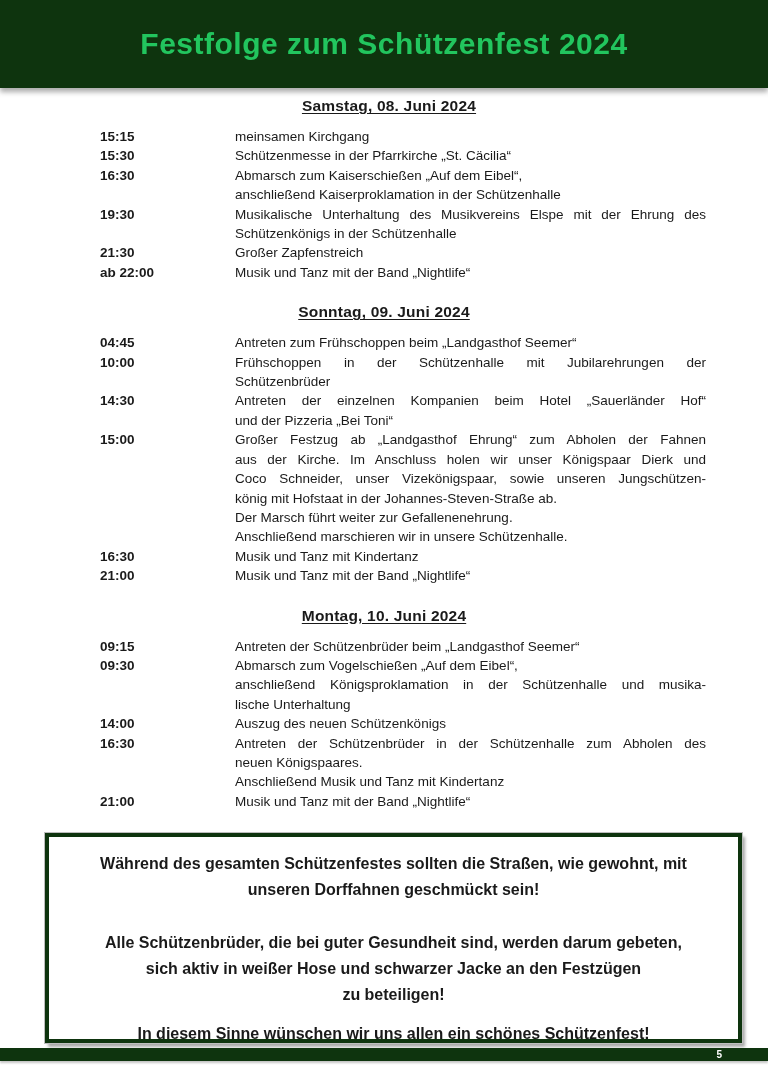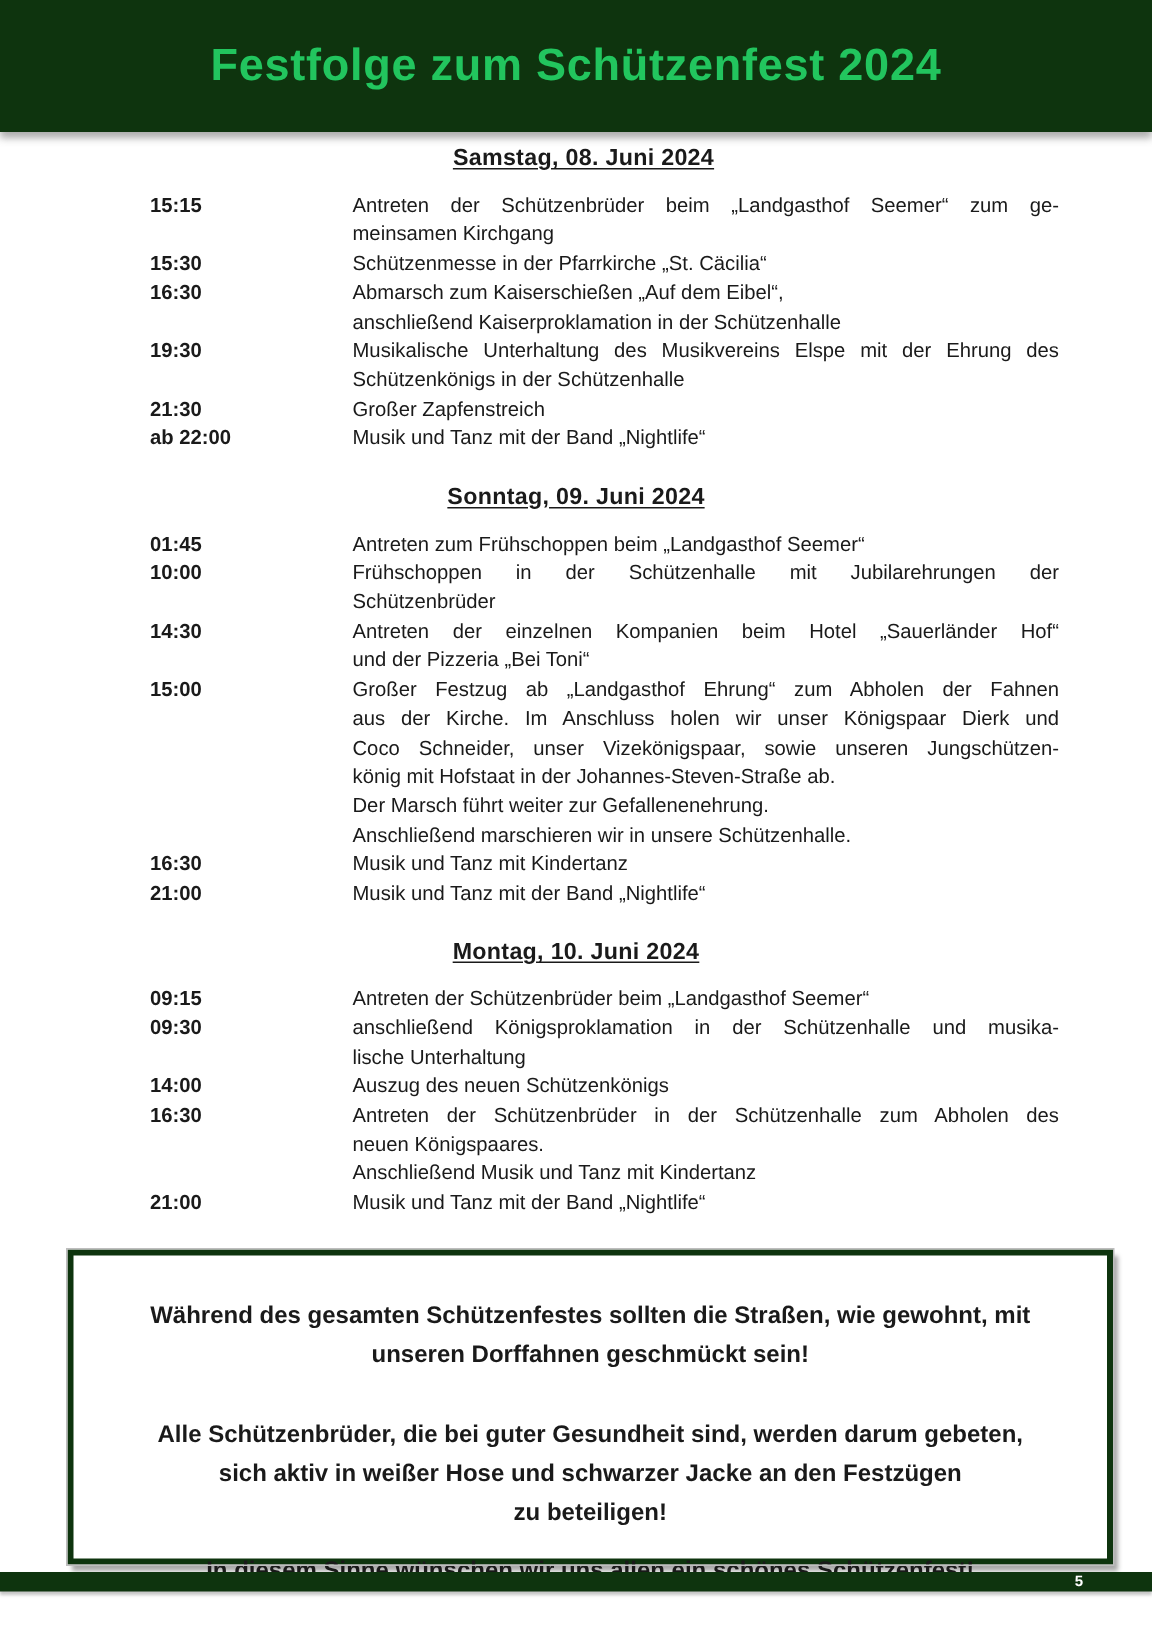--- a/index.html
+++ b/index.html
@@ -40,21 +40,21 @@
   .line { text-align:left; }
   .line.j { text-align:justify; text-align-last:justify; }
 
   
   .notice-box {
     position:absolute; top:833px; left:45px; width:697px; height:210px;
     background:#ffffff;
     border:4px solid var(--green);
     outline:1px solid #bdbdbd;
     box-shadow:3px 4px 3px var(--shadow);
-    padding:28px 14px 0 14px;
+    padding:14px 14px 0 14px;
   }
   .notice-p { font-weight:bold; font-size:16px; line-height:26px; text-align:center; }
   .notice-p:nth-child(1) { margin-bottom:27px; }
   .notice-p:nth-child(2) { margin-bottom:13px; }
 
   
   .footer-bar {
     position:absolute; top:1048px; left:0; width:768px; height:13px;
     background:var(--green);
     display:flex; align-items:center; justify-content:flex-end;
@@ -70,21 +70,20 @@
   <div class="header-title">Festfolge zum Schützenfest 2024</div>
 </div>
 
 <div class="content">
   <div class="day-section">
     <div class="day-heading">Samstag, 08. Juni 2024</div>
     <div class="entry-list">
   <div class="entry">
     <div class="entry-time">15:15</div>
     <div class="entry-desc">
-            <div class="line j">Antreten der Schützenbrüder beim „Landgasthof Seemer“ zum ge-</div>
             <div class="line">meinsamen Kirchgang</div>
           </div>
   </div>
 
   <div class="entry">
     <div class="entry-time">15:30</div>
     <div class="entry-desc">
             <div class="line">Schützenmesse in der Pfarrkirche „St. Cäcilia“</div>
           </div>
   </div>
@@ -118,21 +117,21 @@
             <div class="line">Musik und Tanz mit der Band „Nightlife“</div>
           </div>
   </div>
 </div>
   </div>
 
   <div class="day-section">
     <div class="day-heading">Sonntag, 09. Juni 2024</div>
     <div class="entry-list">
   <div class="entry">
-    <div class="entry-time">01:45</div>
+    <div class="entry-time">04:45</div>
     <div class="entry-desc">
             <div class="line">Antreten zum Frühschoppen beim „Landgasthof Seemer“</div>
           </div>
   </div>
 
   <div class="entry">
     <div class="entry-time">10:00</div>
     <div class="entry-desc">
             <div class="line j">Frühschoppen in der Schützenhalle mit Jubilarehrungen der</div>
             <div class="line">Schützenbrüder</div>
@@ -181,20 +180,21 @@
   <div class="entry">
     <div class="entry-time">09:15</div>
     <div class="entry-desc">
             <div class="line">Antreten der Schützenbrüder beim „Landgasthof Seemer“</div>
           </div>
   </div>
 
   <div class="entry">
     <div class="entry-time">09:30</div>
     <div class="entry-desc">
+            <div class="line">Abmarsch zum Vogelschießen „Auf dem Eibel“,</div>
             <div class="line j">anschließend Königsproklamation in der Schützenhalle und musika-</div>
             <div class="line">lische Unterhaltung</div>
           </div>
   </div>
 
   <div class="entry">
     <div class="entry-time">14:00</div>
     <div class="entry-desc">
             <div class="line">Auszug des neuen Schützenkönigs</div>
           </div>

